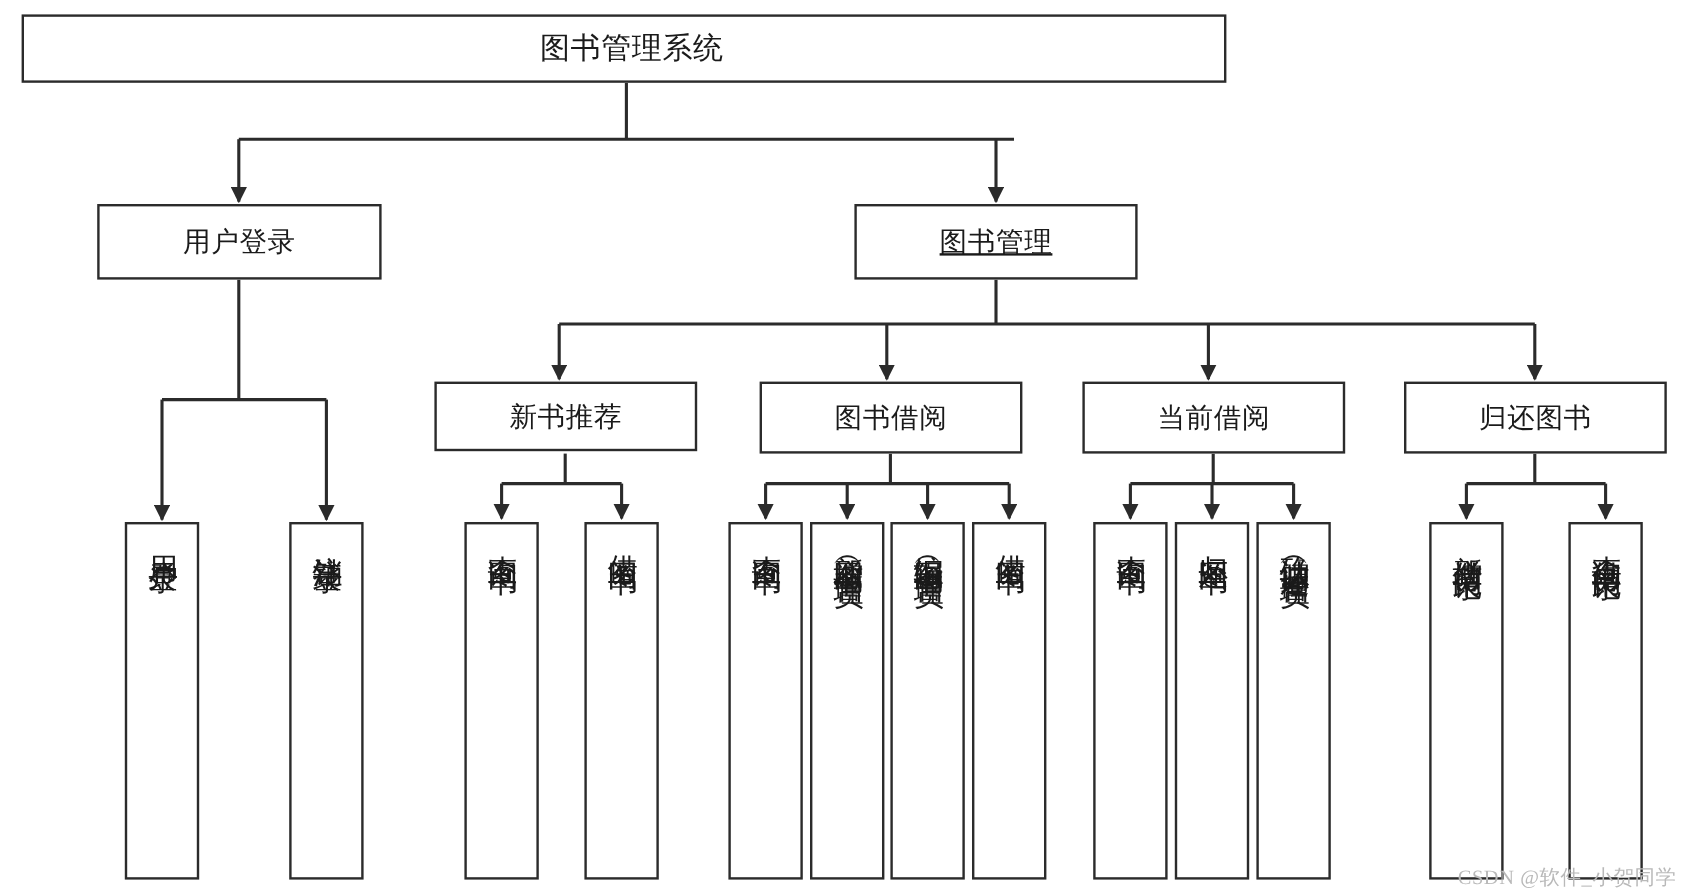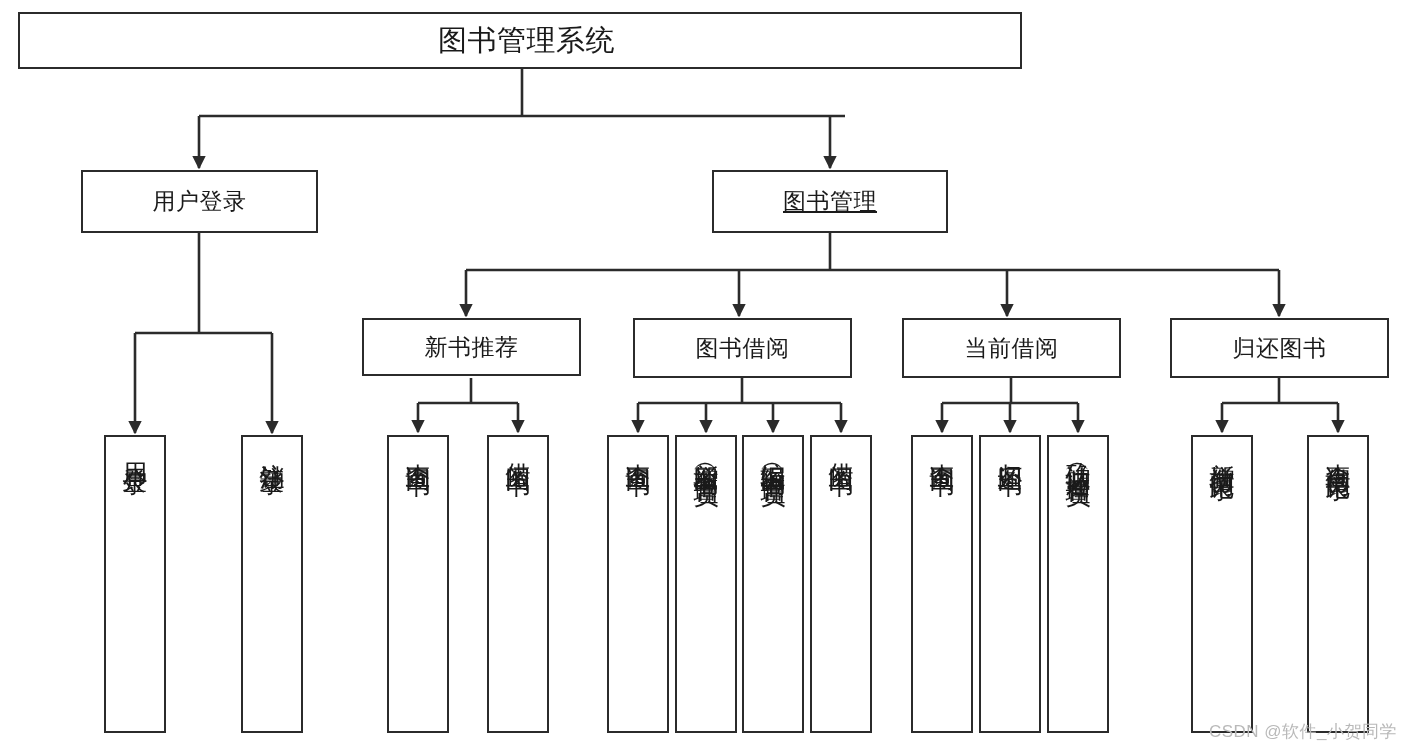--- a/index.html
+++ b/index.html
@@ -43,21 +43,21 @@
     line-height: 1.25;
     letter-spacing: 0.5px;
     color: #1a1a1a;
   }
   
   .node.horiz .label {
     font-size: 23px;
     writing-mode: horizontal-tb;
   }
   .node.root .label {
-    font-size: 29px;
+    font-size: 25px;
     margin-left: 13px;
   }
   
   .node.vert {
     align-items: flex-start;
     padding-top: 6px;
   }
   .node.vert .label {
     writing-mode: vertical-rl;
     text-orientation: upright;
@@ -68,20 +68,21 @@
   }
   .watermark {
     position: absolute;
     right: 8px;
     bottom: 4px;
     font-size: 17px;
     color: #b9b9b9;
     letter-spacing: 0.5px;
     z-index: 5;
     white-space: nowrap;
+    font-family: Liberation Serif, serif;
   }
 </style>
 </head>
 <body>
 
 <div id="diagram-root">
 
   <svg id="edge-layer" viewBox="0 0 1405 747" width="1405" height="747" xmlns="http://www.w3.org/2000/svg">
     <defs>
       <marker id="arrow" viewBox="0 0 10 10" refX="9" refY="5" markerWidth="5.2" markerHeight="5.2" orient="auto-start-reverse">

